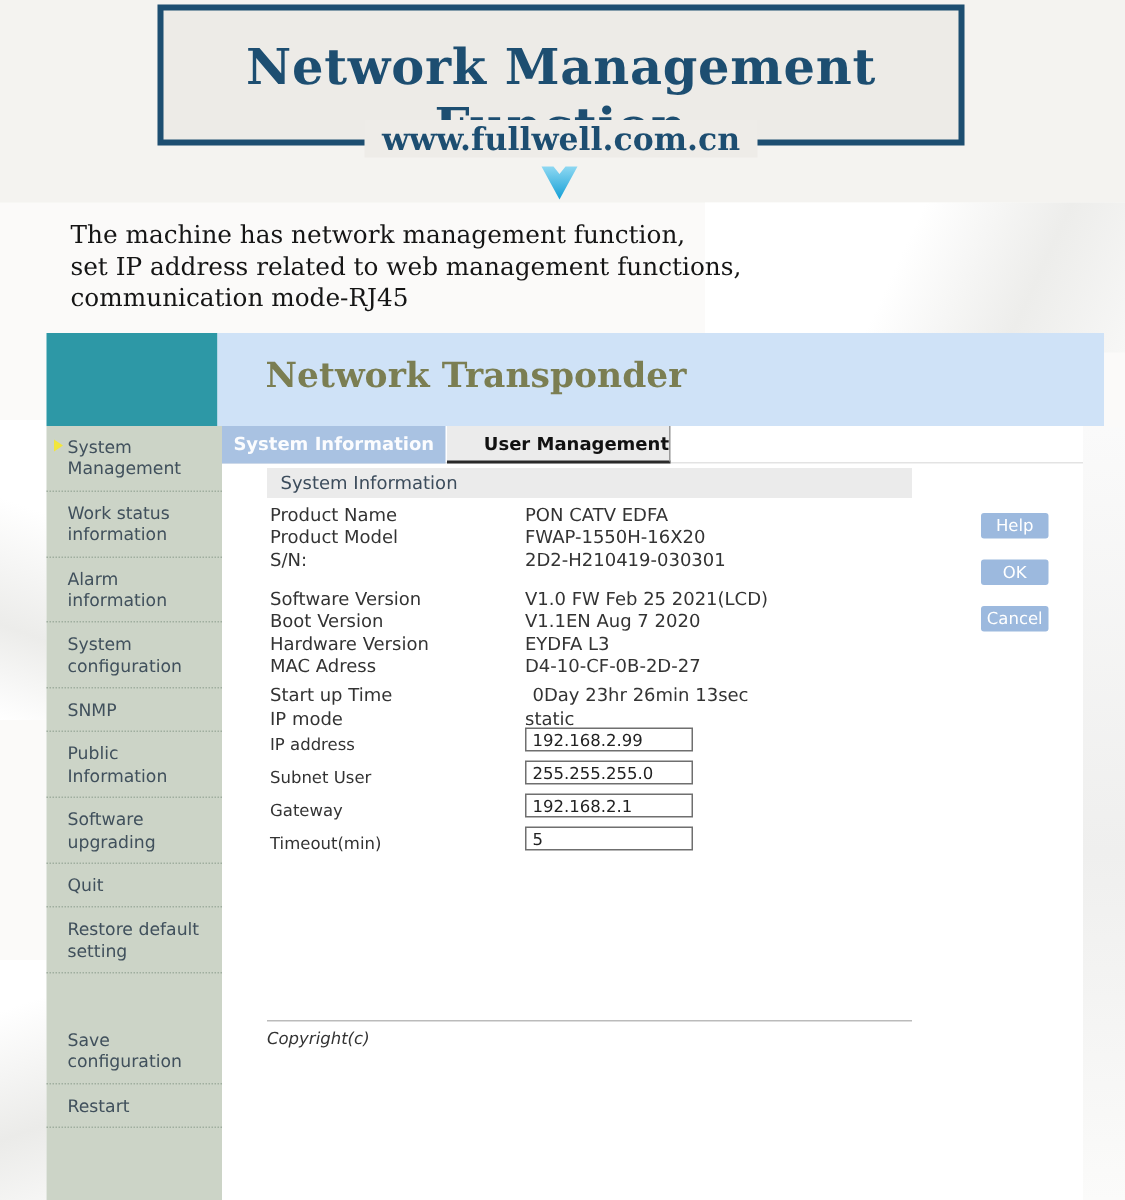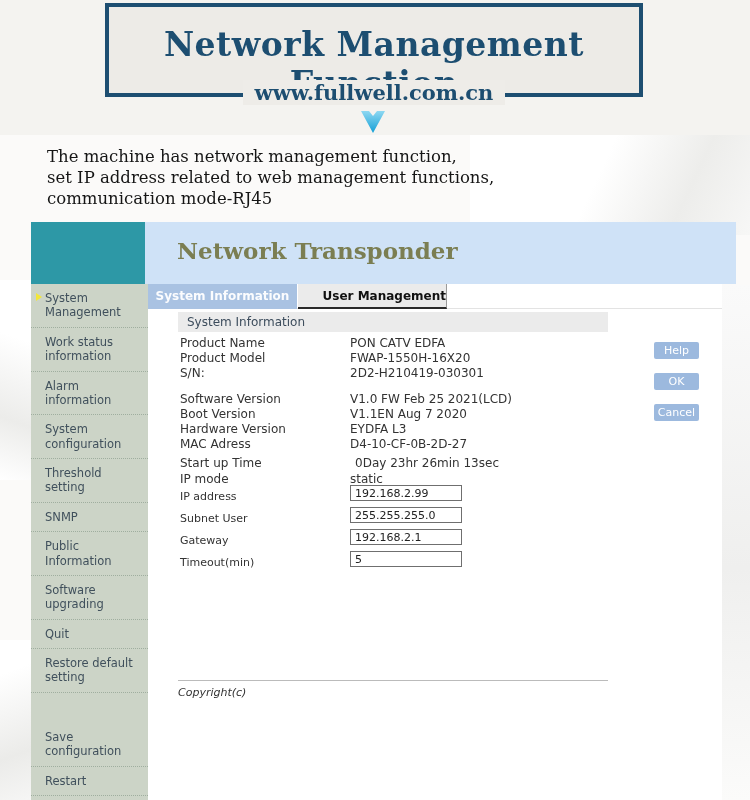--- a/index.html
+++ b/index.html
@@ -144,21 +144,20 @@
   </div>
 
   <div class="sidebar">
     <div class="side-item">
       <span class="arrow-icon"></span>
       <span>System Management</span>
     </div>
     <div class="side-item"><span>Work status information</span></div>
     <div class="side-item"><span>Alarm information</span></div>
     <div class="side-item"><span>System configuration</span></div>
-    <div class="side-item"><span>Threshold setting</span></div>
     <div class="side-item"><span>SNMP</span></div>
     <div class="side-item"><span>Public Information</span></div>
     <div class="side-item"><span>Software upgrading</span></div>
     <div class="side-item"><span>Quit</span></div>
     <div class="side-item"><span>Restore default setting</span></div>
     <div class="side-gap"></div>
     <div class="side-item"><span>Save configuration</span></div>
     <div class="side-item"><span>Restart</span></div>
     <div class="side-note">
       

